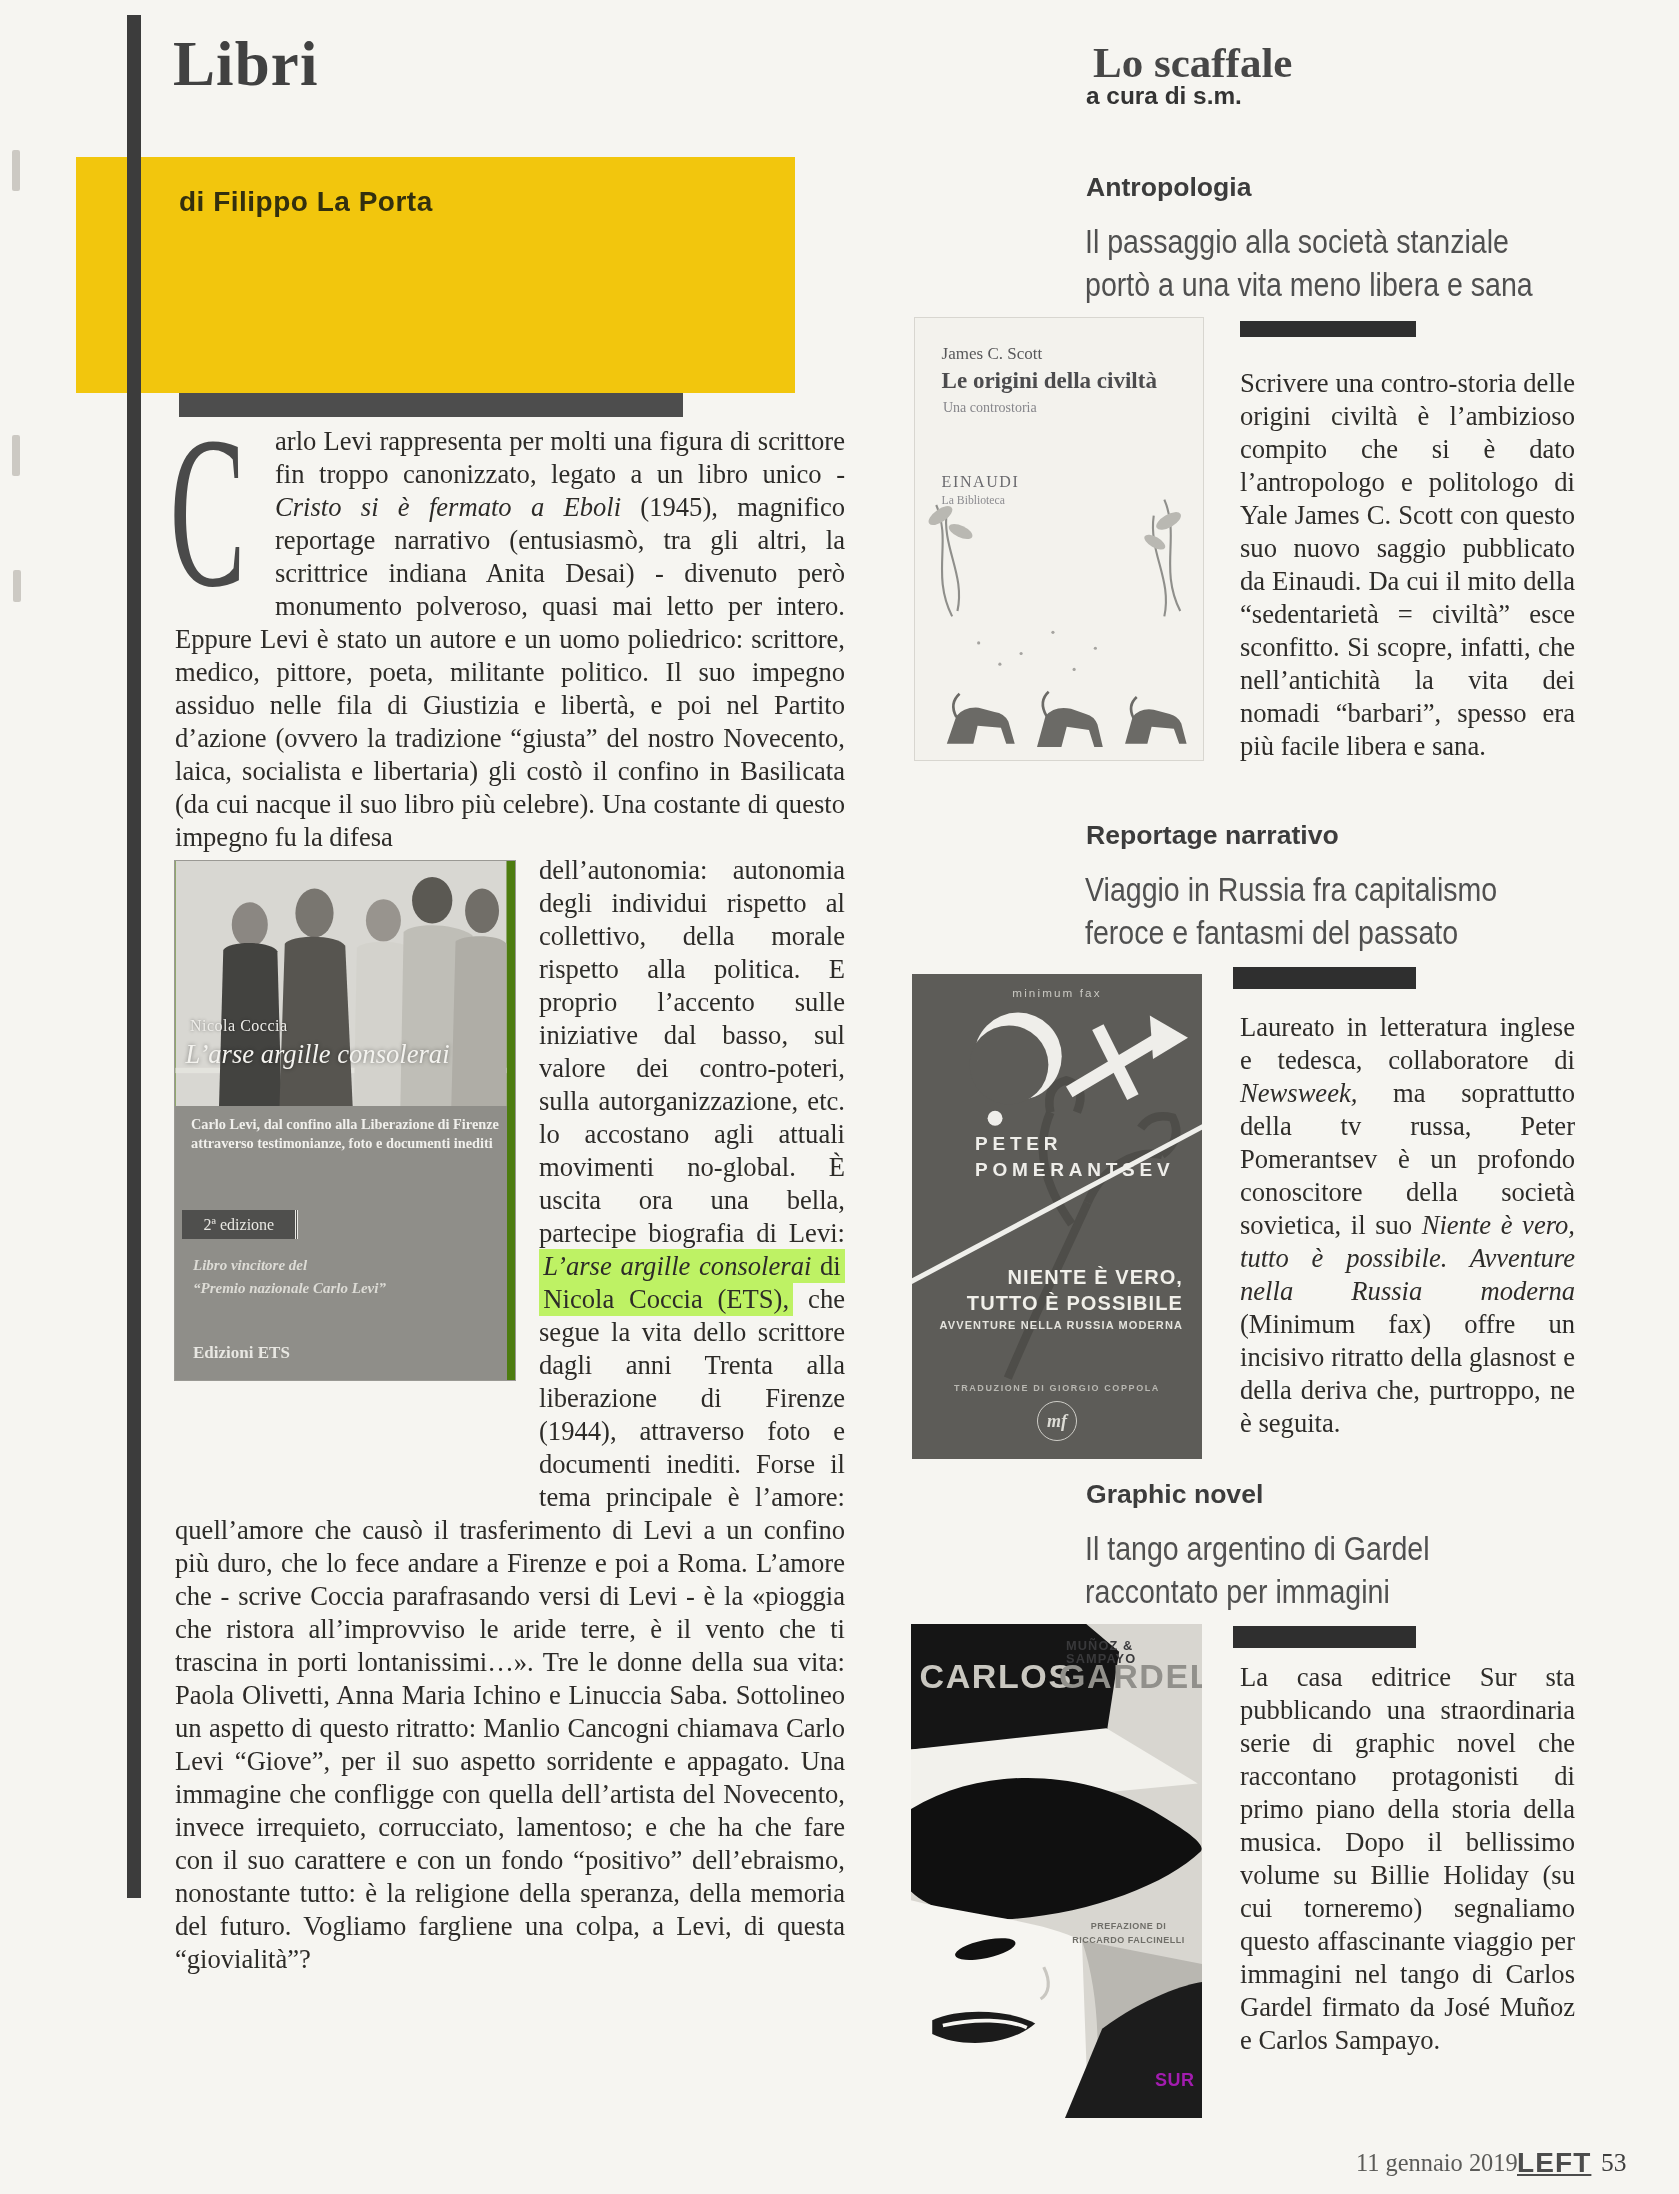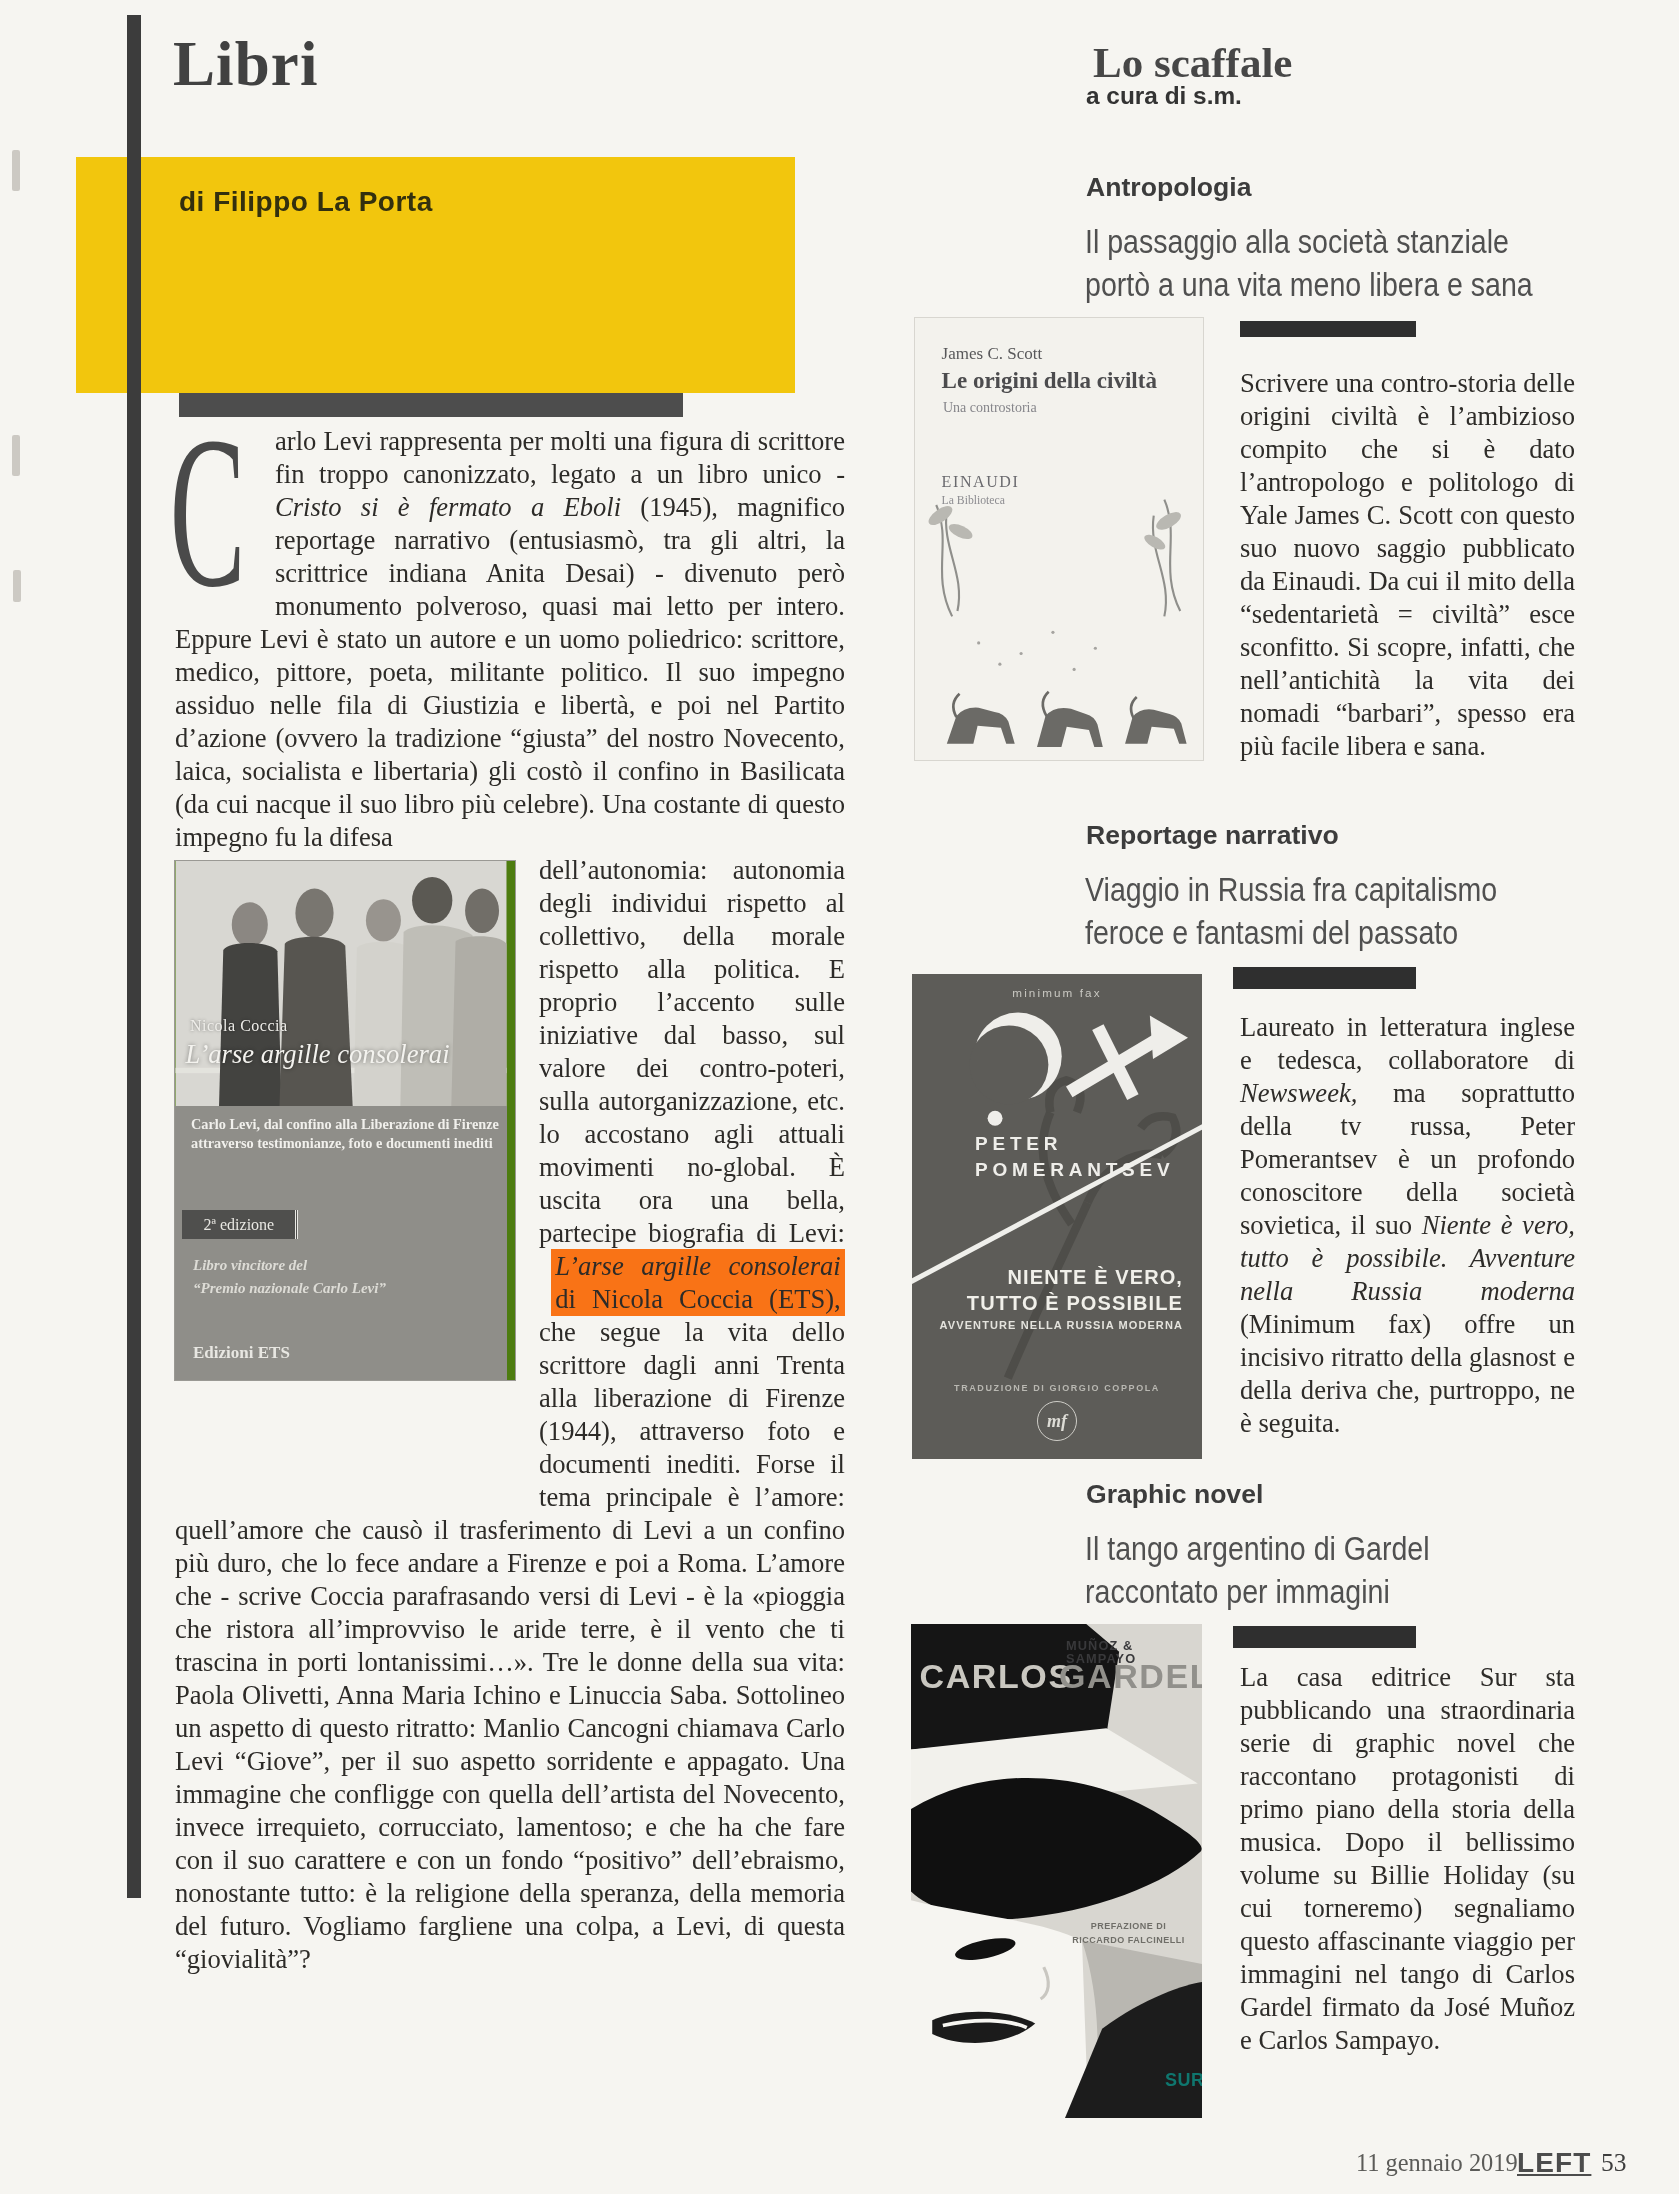--- a/index.html
+++ b/index.html
@@ -19,21 +19,21 @@
   .byline{position:absolute;left:103px;top:31px;font:bold 28px/1 "Liberation Sans",sans-serif;color:#33300e;letter-spacing:0.5px;}
   .atitle{position:absolute;left:101px;top:79px;font:bold 54px/61px "Liberation Serif",serif;color:#3a350f;}
   .shadow-bar{position:absolute;left:179px;top:393px;width:504px;height:24.4px;background:#4d4d4d;}
 
   .article-text{position:absolute;left:175px;top:425px;width:670px;font:26.6px/33px "Liberation Serif",serif;color:#2d2b28;text-align:justify;hyphens:auto;}
   .article-text p{margin:0;}
   .dropcap{float:left;width:86px;height:163px;margin:4.3px 14px 0 0;}
   .dropcap svg{width:100%;height:100%;overflow:visible;}
   .wrapzone{margin:0;}
   .cover-float{float:left;width:364px;height:630px;}
-  mark.hl{background:#f97316;color:inherit;padding:1.6px 4.3px;box-decoration-break:clone;margin-left:12px;-webkit-box-decoration-break:clone;}
+  mark.hl{background:#bef264;color:inherit;padding:1.6px 4.3px;box-decoration-break:clone;-webkit-box-decoration-break:clone;}
 
   
   .cover-a{position:relative;margin-top:7.4px;width:340px;height:519px;background:#4d7c0f;outline:0.5px solid #9a9994;}
   .cover-a svg.photo{position:absolute;left:0;top:0;width:332px;height:245px;}
   .ca-author{position:absolute;left:15px;top:157px;font:16px/1 "Liberation Serif",serif;color:#efeeea;letter-spacing:0.5px;text-shadow:0 0 3.2px rgba(0,0,0,.45);}
   .ca-title{position:absolute;left:10.6px;top:179px;font:italic 26.6px/1.1 "Liberation Serif",serif;color:#f4f3ef;text-shadow:0 0 4.3px rgba(0,0,0,.45);white-space:nowrap;}
   .ca-band{position:absolute;left:0;top:245px;width:332px;height:274px;background:#8f8e89;}
   .ca-sub{position:absolute;left:16px;font:bold 14.3px/18px "Liberation Serif",serif;color:#f1f0ec;white-space:nowrap;}
   #ca-sub1{top:8.5px;} #ca-sub2{top:28px;}
   .ca-badge{position:absolute;left:7.4px;top:104px;width:113px;height:29px;background:#4f4f4d;color:#e9e8e3;font:16px/29px "Liberation Serif",serif;text-align:center;border-right:3.2px double #e9e8e3;}
@@ -79,21 +79,21 @@
   .cc-trans{position:absolute;left:0;top:410px;width:100%;text-align:center;font:bold 9px/1 "Liberation Sans",sans-serif;color:#b9b8b2;letter-spacing:1.6px;}
   .cc-logo{position:absolute;left:125px;top:427px;width:38px;height:38px;border:1.6px solid #cfcec8;border-radius:50%;text-align:center;font:italic bold 18px/38px "Liberation Serif",serif;color:#dddcd6;}
 
   
   .cover-d{position:absolute;left:911px;top:1624px;width:291px;height:494px;background:#d8d6d0;overflow:hidden;}
   .cover-d svg{position:absolute;left:0;top:0;}
   .cd-authors{position:absolute;left:155px;top:16px;font:bold 12.8px/1 "Liberation Sans",sans-serif;color:#39393b;letter-spacing:1.1px;}
   .cd-carlos{position:absolute;left:8.5px;top:35px;font:bold 34px/1 "Liberation Sans",sans-serif;color:#c9c7c0;letter-spacing:1.6px;}
   .cd-gardel{position:absolute;left:148px;top:35px;font:bold 34px/1 "Liberation Sans",sans-serif;color:#91908b;letter-spacing:1.6px;}
   .cd-preface{position:absolute;left:159px;top:295px;width:117px;text-align:center;font:bold 9px/14px "Liberation Sans",sans-serif;color:#6f6e68;letter-spacing:0.5px;}
-  .cd-pub{position:absolute;left:254px;top:447px;font:bold 18px/1 "Liberation Sans",sans-serif;color:#0f766e;letter-spacing:0.5px;}
+  .cd-pub{position:absolute;left:244px;top:447px;font:bold 18px/1 "Liberation Sans",sans-serif;color:#a21caf;letter-spacing:0.5px;}
 
   
   .f-date{position:absolute;left:1356px;top:2151px;font:24.4px/1 "Liberation Serif",serif;color:#5b5b58;}
   .f-brand{position:absolute;left:1517px;top:2149px;font:bold 28px/1 "Liberation Sans",sans-serif;color:#4c4c4c;letter-spacing:1.1px;text-decoration:underline;}
   .f-page{position:absolute;left:1601px;top:2150px;font:25.5px/1 "Liberation Serif",serif;color:#3e3e3e;}
 </style>
 </head>
 <body>
 
 <div class="page">

